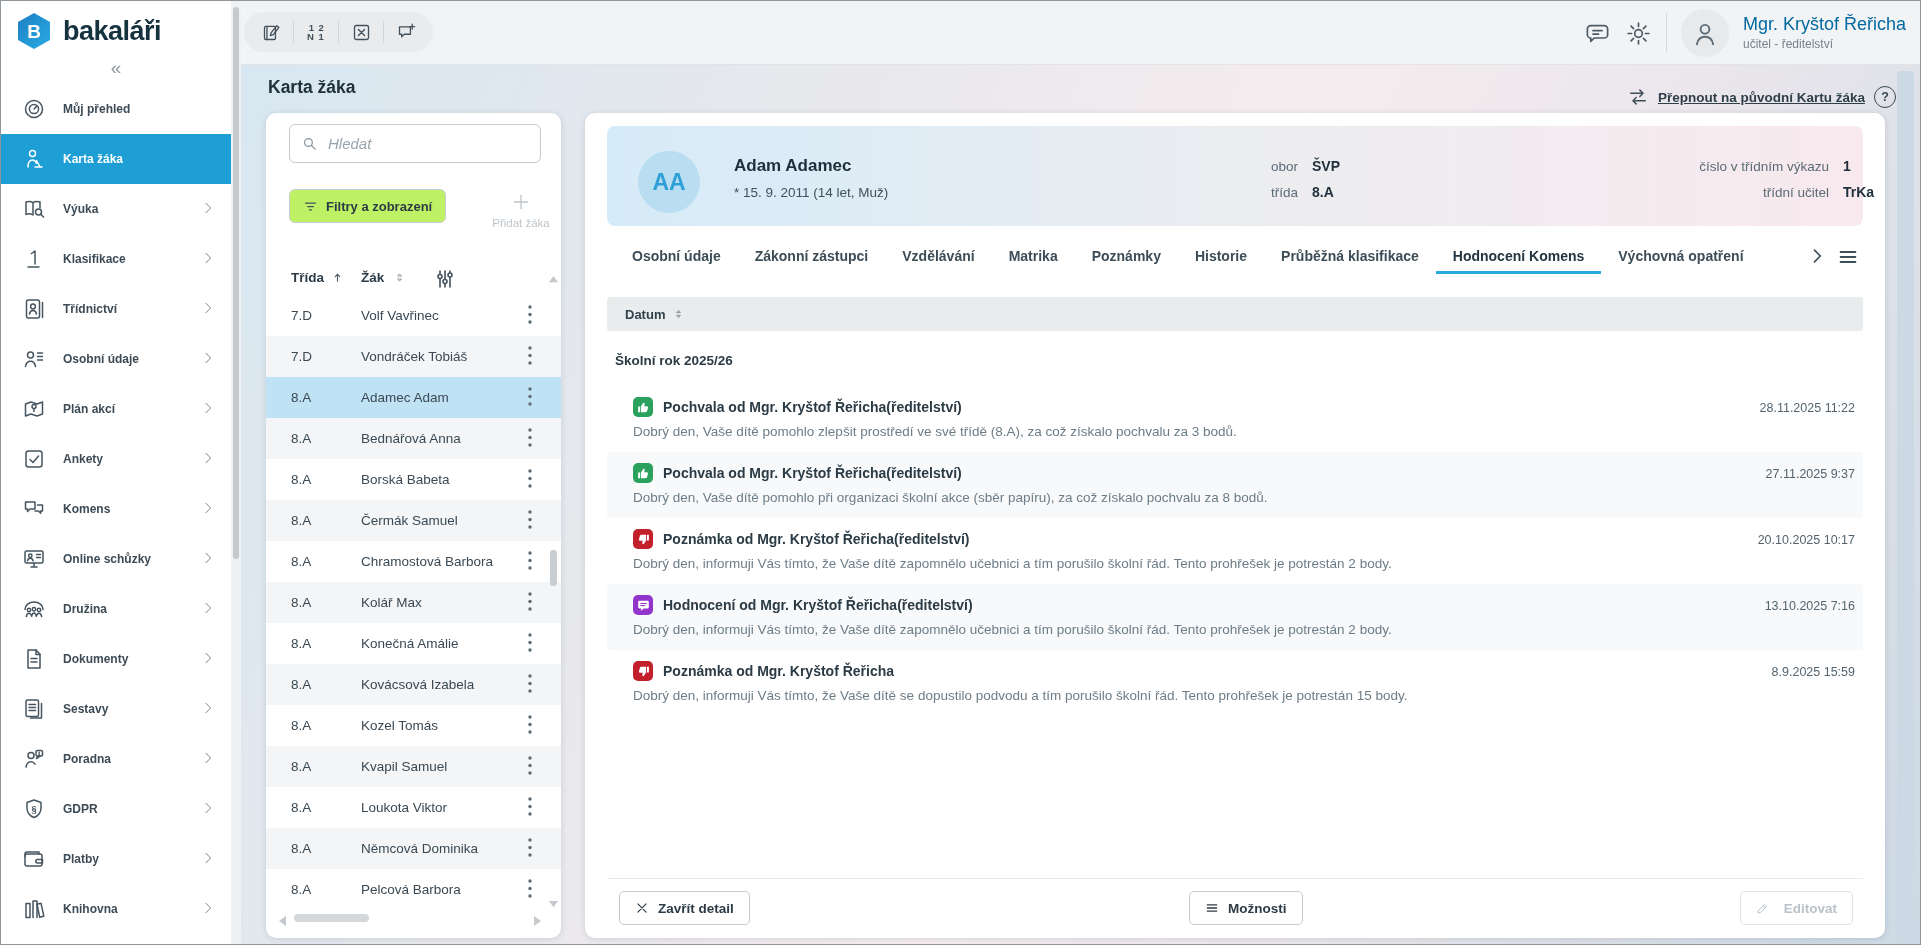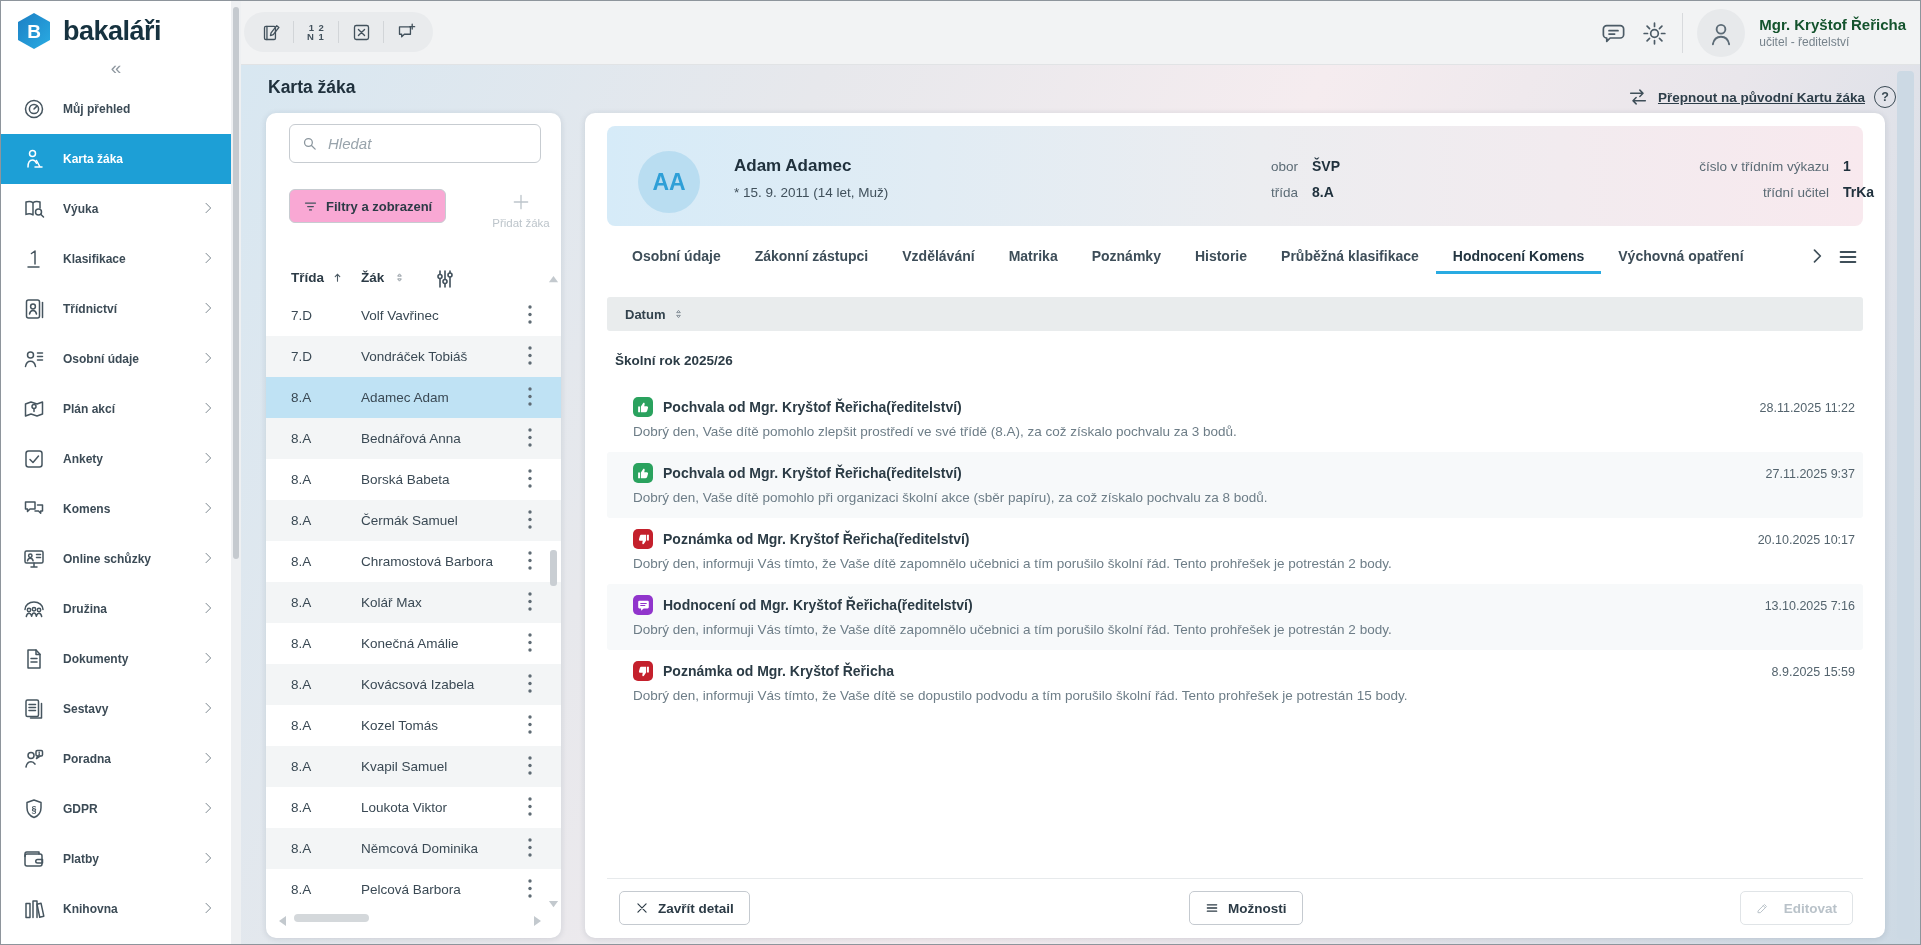--- a/index.html
+++ b/index.html
@@ -34,21 +34,21 @@
   .frac{font-size:9.5px;font-weight:700;color:#42515c;line-height:9px;letter-spacing:1px;text-align:right;
           font-family:"Liberation Sans",sans-serif;}
   .top-right{position:absolute;right:14px;top:0;height:64px;display:flex;align-items:center;gap:14px;}
   .icon-bt{border:none;background:none;color:#4c5b66;cursor:pointer;padding:0;}
   .icon-bt svg{width:27px;height:27px;display:block;}
   .vdiv{width:1px;height:40px;background:#d8dadd;}
   .avatar{width:48px;height:48px;border-radius:50%;background:#e7e9eb;display:flex;align-items:center;
           justify-content:center;color:#5c6b76;cursor:pointer;}
   .avatar svg{width:30px;height:30px;}
   .user-block{line-height:1.1;cursor:pointer;}
-  .user-name{font-size:15px;font-weight:700;color:#14532d;}
+  .user-name{font-size:18px;font-weight:400;color:#0369a1;}
   .user-role{font-size:12px;color:#76828b;margin-top:3px;}
   
   .page{position:absolute;left:240px;top:64px;width:1680px;height:880px;
         background:linear-gradient(115deg,#d8e7f1 0%,#e7e8ec 28%,#f5ecef 52%,#e9e6eb 72%,#ccd9e4 100%);}
   .page-title{position:absolute;left:27px;top:12px;font-size:17.5px;font-weight:700;color:#20313d;}
   .title-right{position:absolute;right:25px;top:21px;display:flex;align-items:center;gap:9px;}
   .swap-ic{color:#3f4f59;}
   .swap-ic svg{width:22px;height:22px;display:block;}
   .switch-link{font-size:13.5px;font-weight:700;color:#2e3f4a;text-decoration:underline;cursor:pointer;}
   .help-btn{width:22px;height:22px;border-radius:50%;border:1.7px solid #3a4a54;color:#3a4a54;background:none;
@@ -57,21 +57,21 @@
   .card{position:absolute;background:#fff;border-radius:10px;box-shadow:0 1px 6px rgba(30,50,70,.14);}
   
   .list-card{left:25px;top:48px;width:295px;height:825px;}
   .search-box{position:absolute;left:23px;top:11px;width:252px;height:39px;border:1px solid #c7ccd1;border-radius:6px;
         display:flex;align-items:center;padding:0 11px;gap:8px;background:#fff;}
   .search-box svg{width:17px;height:17px;color:#8b969e;flex:none;}
   .search-input{border:none;outline:none;font-style:italic;font-size:15px;color:#5a6a74;width:100%;
         font-family:"Liberation Sans",sans-serif;background:none;}
   .search-input::placeholder{color:#99a4ac;}
   .filters-btn{position:absolute;left:23px;top:76px;height:34px;padding:0 13px;border:1px solid #c7ccd1;border-radius:6px;
-        background:#f9a8d4;display:flex;align-items:center;gap:8px;font-size:13px;font-weight:700;color:#2c3b46;
+        background:#bef264;display:flex;align-items:center;gap:8px;font-size:13px;font-weight:700;color:#2c3b46;
         cursor:pointer;font-family:inherit;}
   .filters-btn svg{width:15px;height:15px;color:#42515c;}
   .add-btn{position:absolute;left:224px;top:74px;width:62px;height:46px;border:none;background:none;color:#bdc5cb;
         cursor:pointer;padding:0;text-align:center;}
   .add-btn svg{width:20px;height:20px;display:block;margin:0 auto;}
   .add-btn .add-lbl{font-size:11.5px;margin-top:5px;display:block;color:#bdc5cb;}
   .grid-head{position:absolute;left:0;top:150px;width:100%;height:32px;font-size:13.5px;font-weight:700;color:#2c3b46;}
   .grid-head .col-class{position:absolute;left:25px;top:7px;cursor:pointer;}
   .grid-head .sort-up{position:absolute;left:66px;top:8px;width:11px;height:13px;color:#4c5a64;}
   .grid-head .col-student{position:absolute;left:95px;top:7px;cursor:pointer;}

